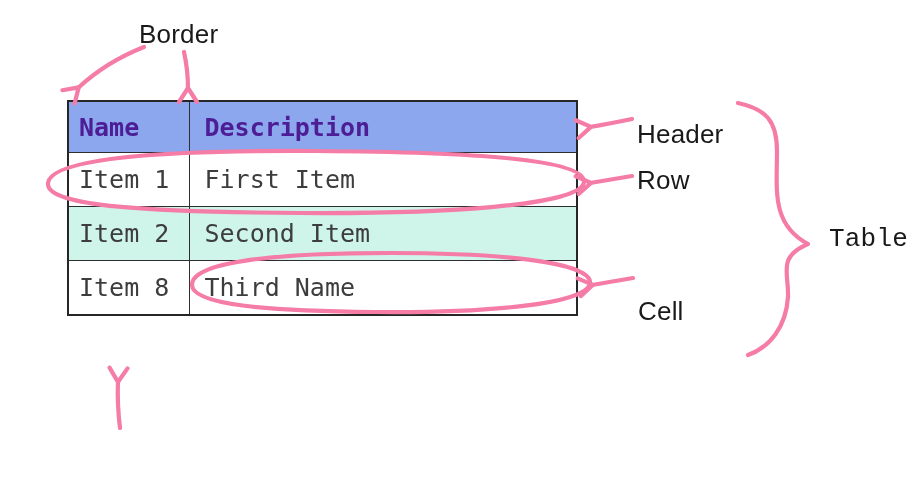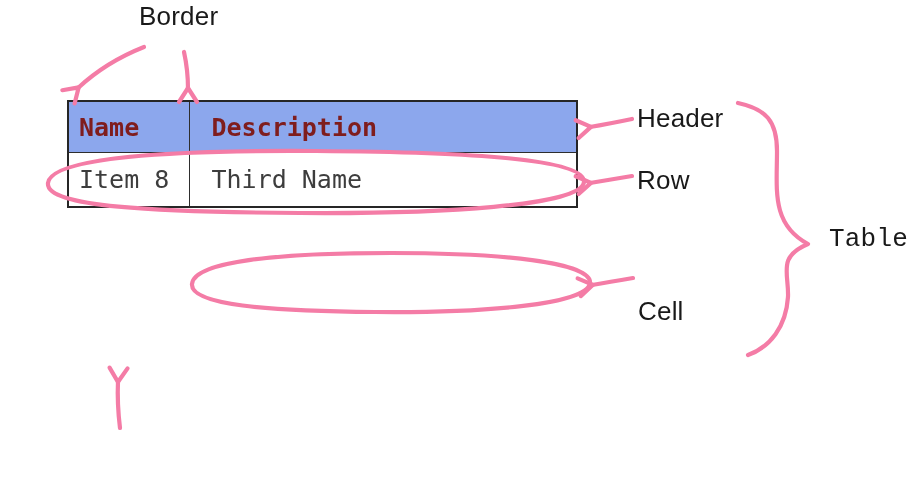--- a/index.html
+++ b/index.html
@@ -13,31 +13,31 @@
     border-collapse:collapse;table-layout:fixed;
     font-family:"DejaVu Sans Mono","Liberation Mono",monospace;
     font-size:25px;color:#3d3d3d;
     border:2px solid #262626;
   }
   .demo th,.demo td{
     border:1.5px solid #2e2e2e;
     height:53px;padding:0 0 0 10px;
     text-align:left;vertical-align:middle;white-space:nowrap;
   }
-  .demo th{height:50px;font-weight:bold;background:#8CA7ED;color:#7f1d1d;}
-  .demo th+th,.demo td+td{padding-left:22px;}
+  .demo th{height:50px;font-weight:bold;background:#8CA7ED;color:#4c1d95;}
+  .demo th+th,.demo td+td{padding-left:15px;}
   .demo tbody tr.odd td{background:#ffffff;}
   .demo tbody tr.even td{background:#CFF4EA;}
   
   .label{
     position:absolute;font-size:26px;line-height:30px;color:#191919;
     letter-spacing:0.2px;white-space:nowrap;
   }
-  .lbl-border{left:139px;top:1px;}
-  .lbl-header{left:637px;top:103px;}
+  .lbl-border{left:139px;top:19px;}
+  .lbl-header{left:637px;top:119px;}
   .lbl-row{left:637px;top:165px;}
   .lbl-cell{left:638px;top:266px;margin-top:30px;}
   .lbl-table{left:829px;top:224px;font-family:Liberation Mono, monospace;}
   .lbl-column{left:79px;top:440px;}
   
   svg.overlay{position:absolute;left:0;top:0;pointer-events:none;}
   svg.overlay path{fill:none;stroke:#F47CA6;stroke-linecap:round;stroke-linejoin:round;}
   .stroke{stroke-width:4.2px;}
   marker{overflow:visible;}
 </style>
@@ -51,20 +51,28 @@
         <col style="width:121px">
         <col>
       </colgroup>
     <thead>
       <tr>
         <th>Name</th>
         <th>Description</th>
       </tr>
     </thead>
     <tbody>
+      <tr class="odd">
+        <td>Item 1</td>
+        <td>First Item</td>
+      </tr>
+      <tr class="even">
+        <td>Item 2</td>
+        <td>Second Item</td>
+      </tr>
       <tr class="odd">
         <td>Item 8</td>
         <td>Third Name</td>
       </tr>
     </tbody>
   </table>
 
   <svg class="overlay" width="921" height="483" viewBox="0 0 921 483">
     <defs>
       <marker id="ah" markerUnits="userSpaceOnUse" markerWidth="40" markerHeight="40" refX="1" refY="0" orient="auto">

